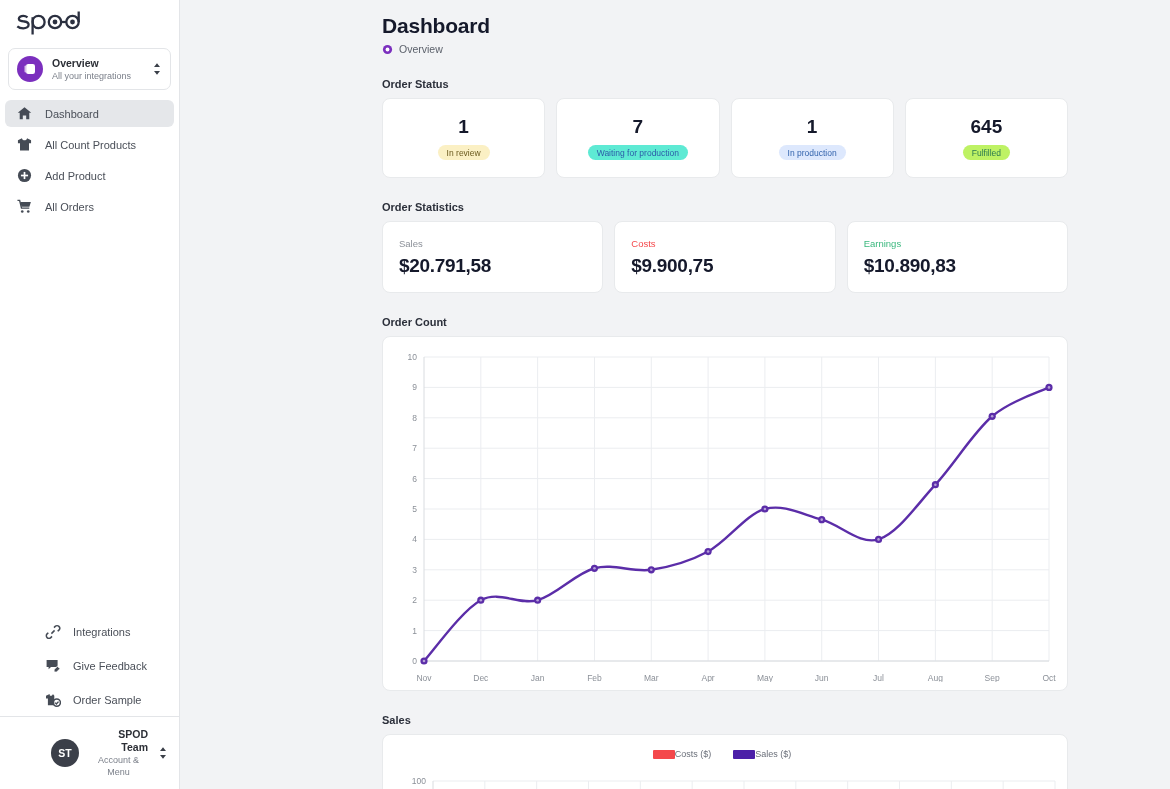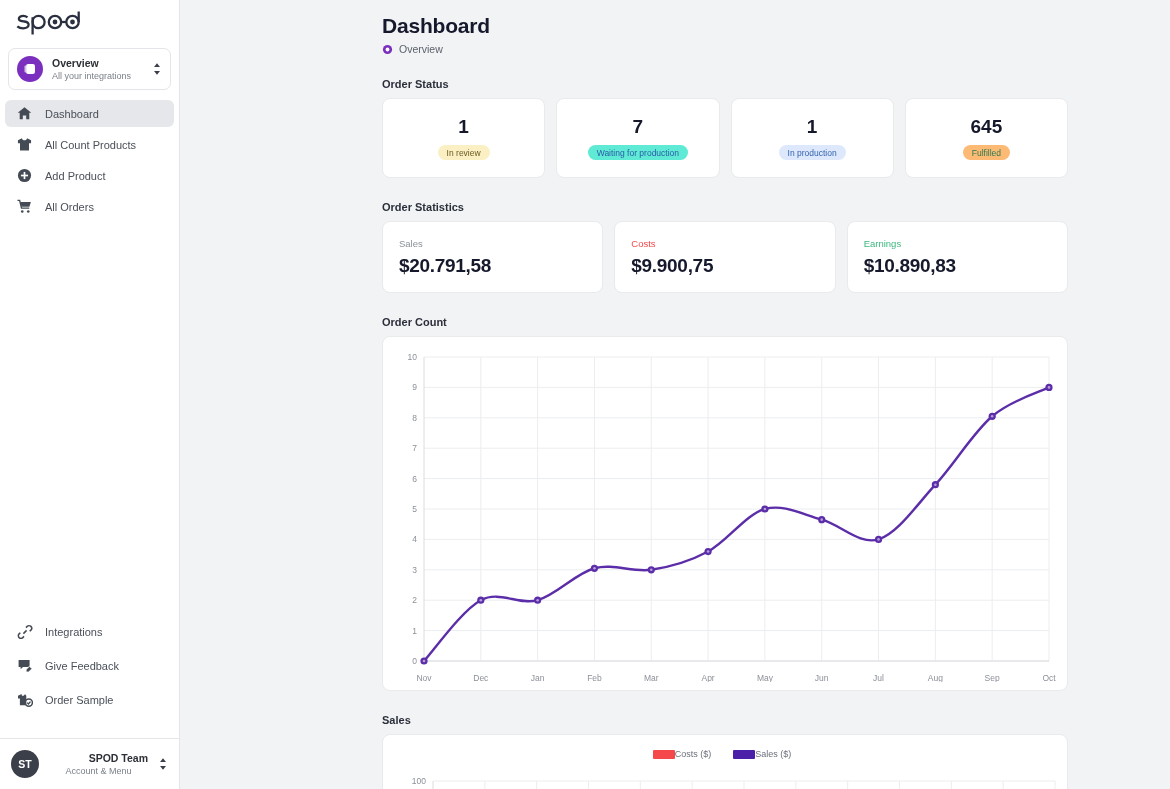--- a/index.html
+++ b/index.html
@@ -51,36 +51,36 @@
     margin: 0 5px 4px 5px;
     padding: 0 11px;
     border-radius: 6px;
     cursor: pointer;
     color: #4a4f58;
     font-size: 11px;
   }
   .nav-item.active { background: #e5e7ea; }
   .nav-ico { width: 17px; display:flex; align-items:center; justify-content:center; color:#4a5058; flex:0 0 17px;}
 
-  .nav-bottom { position: absolute; bottom: 69px; left: 0; right: 15px; }
+  .nav-bottom { position: absolute; bottom: 69px; left: 0; right: 15px; padding-left: 28px; }
   .nav-bottom .nav-item { margin-bottom: 7px; }
 
   .account {
     position: absolute; bottom: 0; left: 0; right: 0;
     border-top: 1px solid #e3e5e8;
     display: flex; align-items: center; gap: 10px;
     padding: 11px 11px;
     cursor: pointer;
     background:#fff;
   }
   .avatar {
     width: 28px; height: 28px; border-radius: 50%;
     background: #3b3f49; color: #fff;
     display: flex; align-items: center; justify-content: center;
-    font-size: 10.5px; font-weight: bold; flex: 0 0 28px;
+    font-size: 10.5px; font-weight: bold; flex: 0 0 28px; margin-left: 40px;
   }
   .acc-texts { flex: 1 1 auto; }
   .acc-title { font-size: 10.5px; font-weight: bold; color: #2c2f36; line-height: 13px; text-align: right;}
   .acc-sub { font-size: 9px; color: #7a7f89; line-height: 12px; text-align: center;}
 
   
   .main {
     flex: 1 1 auto; height: 789px;
     overflow: hidden; position: relative;
     background: #f2f3f5;
@@ -305,21 +305,21 @@
           <div class="badge" style="background:#5eead4;color:#2c5ca8">Waiting for production</div>
         </div>
 
         <div class="status-card">
           <div class="status-num">1</div>
           <div class="badge" style="background:#DDE8FD;color:#3565ad">In production</div>
         </div>
 
         <div class="status-card">
           <div class="status-num">645</div>
-          <div class="badge" style="background:#fdba74;color:#2b7a50">Fulfilled</div>
+          <div class="badge" style="background:#bef264;color:#2b7a50">Fulfilled</div>
         </div>
       </div>
 
       <div class="section-label">Order Statistics</div>
       <div class="stats-row">
         <div class="stat-card">
           <div class="stat-label" style="color:#8b9098">Sales</div>
           <div class="stat-value">$20.791,58</div>
         </div>
         <div class="stat-card">

